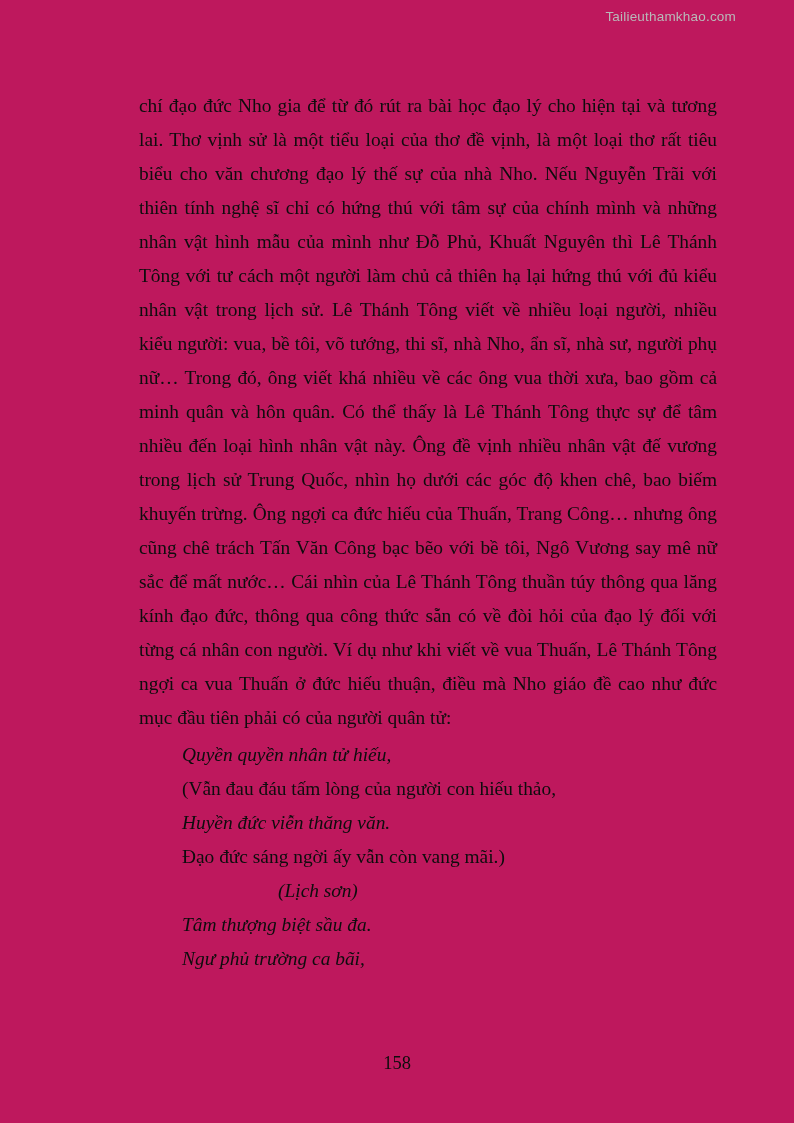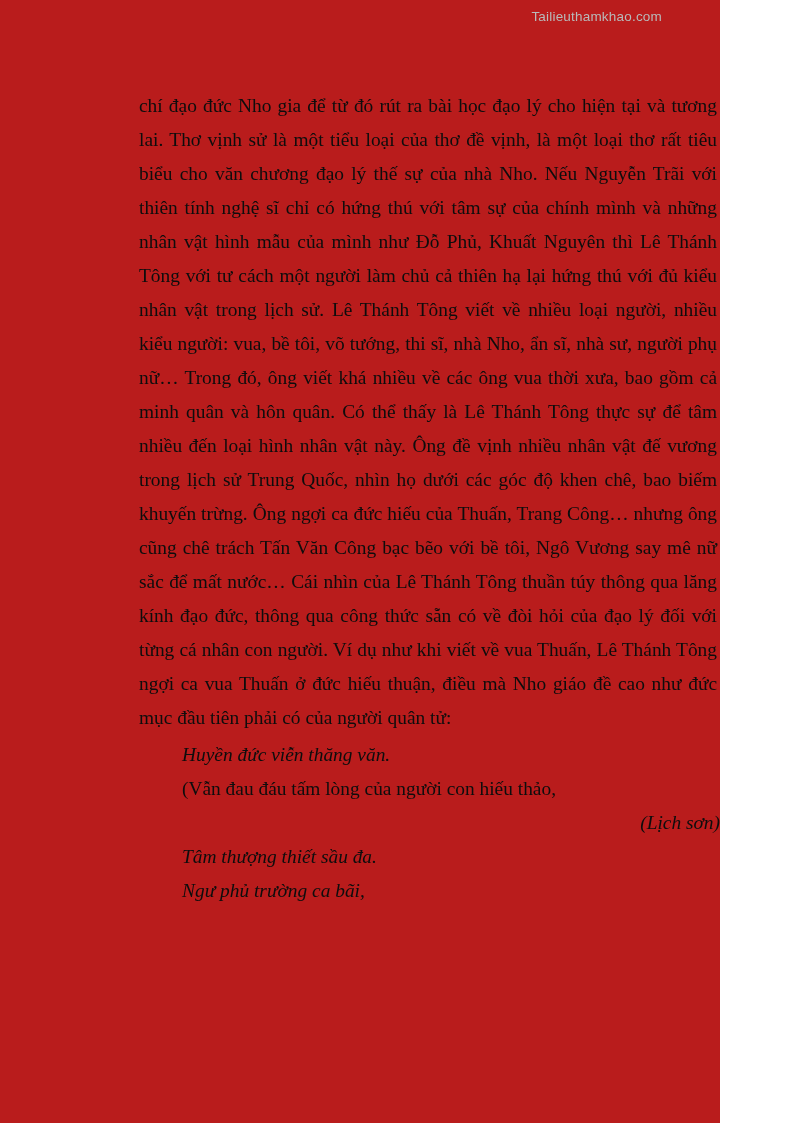--- a/index.html
+++ b/index.html
@@ -2,23 +2,23 @@
 <html><head>
 <meta charset="utf-8">
 <style>
   html, body {
     margin: 0;
     padding: 0;
     background: #ffffff;
   }
   .page {
     position: relative;
-    width: 720px;
+    width: 794px;
     height: 1123px;
-    background: #b91c1c;
+    background: #be185d;
     overflow: hidden;
     font-family: "Liberation Serif", "DejaVu Serif", serif;
     color: #0d0d0d;
   }
   .watermark {
     position: absolute;
     top: 9px;
     right: 58px;
     font-family: "Liberation Sans", "DejaVu Sans", sans-serif;
     font-size: 13.5px;
@@ -52,21 +52,20 @@
     line-height: 34px;
     padding-left: 46px;
     white-space: nowrap;
   }
   .verse-line.italic {
     font-style: italic;
   }
   .verse-line.source {
     padding-left: 142px;
     font-style: italic;
-    text-align: right;
   }
   .page-number {
     position: absolute;
     left: 0;
     right: 0;
     top: 1053px;
     text-align: center;
     font-size: 18.5px;
     font-family: "Liberation Serif", "DejaVu Serif", serif;
     color: #0d0d0d;
@@ -77,28 +76,31 @@
 
 <div class="page">
 
   <div class="watermark">Tailieuthamkhao.com</div>
 
   <div class="content">
 
     <p class="body-para">chí đạo đức Nho gia để từ đó rút ra bài học đạo lý cho hiện tại và tương lai. Thơ vịnh sử là một tiểu loại của thơ đề vịnh, là một loại thơ rất tiêu biểu cho văn chương đạo lý thế sự của nhà Nho. Nếu Nguyễn Trãi với thiên tính nghệ sĩ chỉ có hứng thú với tâm sự của chính mình và những nhân vật hình mẫu của mình như Đỗ Phủ, Khuất Nguyên thì Lê Thánh Tông với tư cách một người làm chủ cả thiên hạ lại hứng thú với đủ kiểu nhân vật trong lịch sử. Lê Thánh Tông viết về nhiều loại người, nhiều kiểu người: vua, bề tôi, võ tướng, thi sĩ, nhà Nho, ẩn sĩ, nhà sư, người phụ nữ… Trong đó, ông viết khá nhiều về các ông vua thời xưa, bao gồm cả minh quân và hôn quân. Có thể thấy là Lê Thánh Tông thực sự để tâm nhiều đến loại hình nhân vật này. Ông đề vịnh nhiều nhân vật đế vương trong lịch sử Trung Quốc, nhìn họ dưới các góc độ khen chê, bao biếm khuyến trừng. Ông ngợi ca đức hiếu của Thuấn, Trang Công… nhưng ông cũng chê trách Tấn Văn Công bạc bẽo với bề tôi, Ngô Vương say mê nữ sắc để mất nước… Cái nhìn của Lê Thánh Tông thuần túy thông qua lăng kính đạo đức, thông qua công thức sẵn có về đòi hỏi của đạo lý đối với từng cá nhân con người. Ví dụ như khi viết về vua Thuấn, Lê Thánh Tông ngợi ca vua Thuấn ở đức hiếu thuận, điều mà Nho giáo đề cao như đức mục đầu tiên phải có của người quân tử:</p>
 
     <div class="verse-block">
+      <div class="verse-line italic">Quyền quyền nhân tử hiếu,</div>
+      <div class="verse-line">(Vẫn đau đáu tấm lòng của người con hiếu thảo,</div>
       <div class="verse-line italic">Huyền đức viễn thăng văn.</div>
-      <div class="verse-line">(Vẫn đau đáu tấm lòng của người con hiếu thảo,</div>
+      <div class="verse-line">Đạo đức sáng ngời ấy vẫn còn vang mãi.)</div>
       <div class="verse-line source">(Lịch sơn)</div>
     </div>
 
 
     <div class="verse-block">
-      <div class="verse-line italic">Tâm thượng thiết sầu đa.</div>
+      <div class="verse-line italic">Tâm thượng biệt sầu đa.</div>
       <div class="verse-line italic">Ngư phủ trường ca bãi,</div>
 
     </div>
 
   </div>
 
+  <div class="page-number">158</div>
 
 </div>
 
 </body></html>

